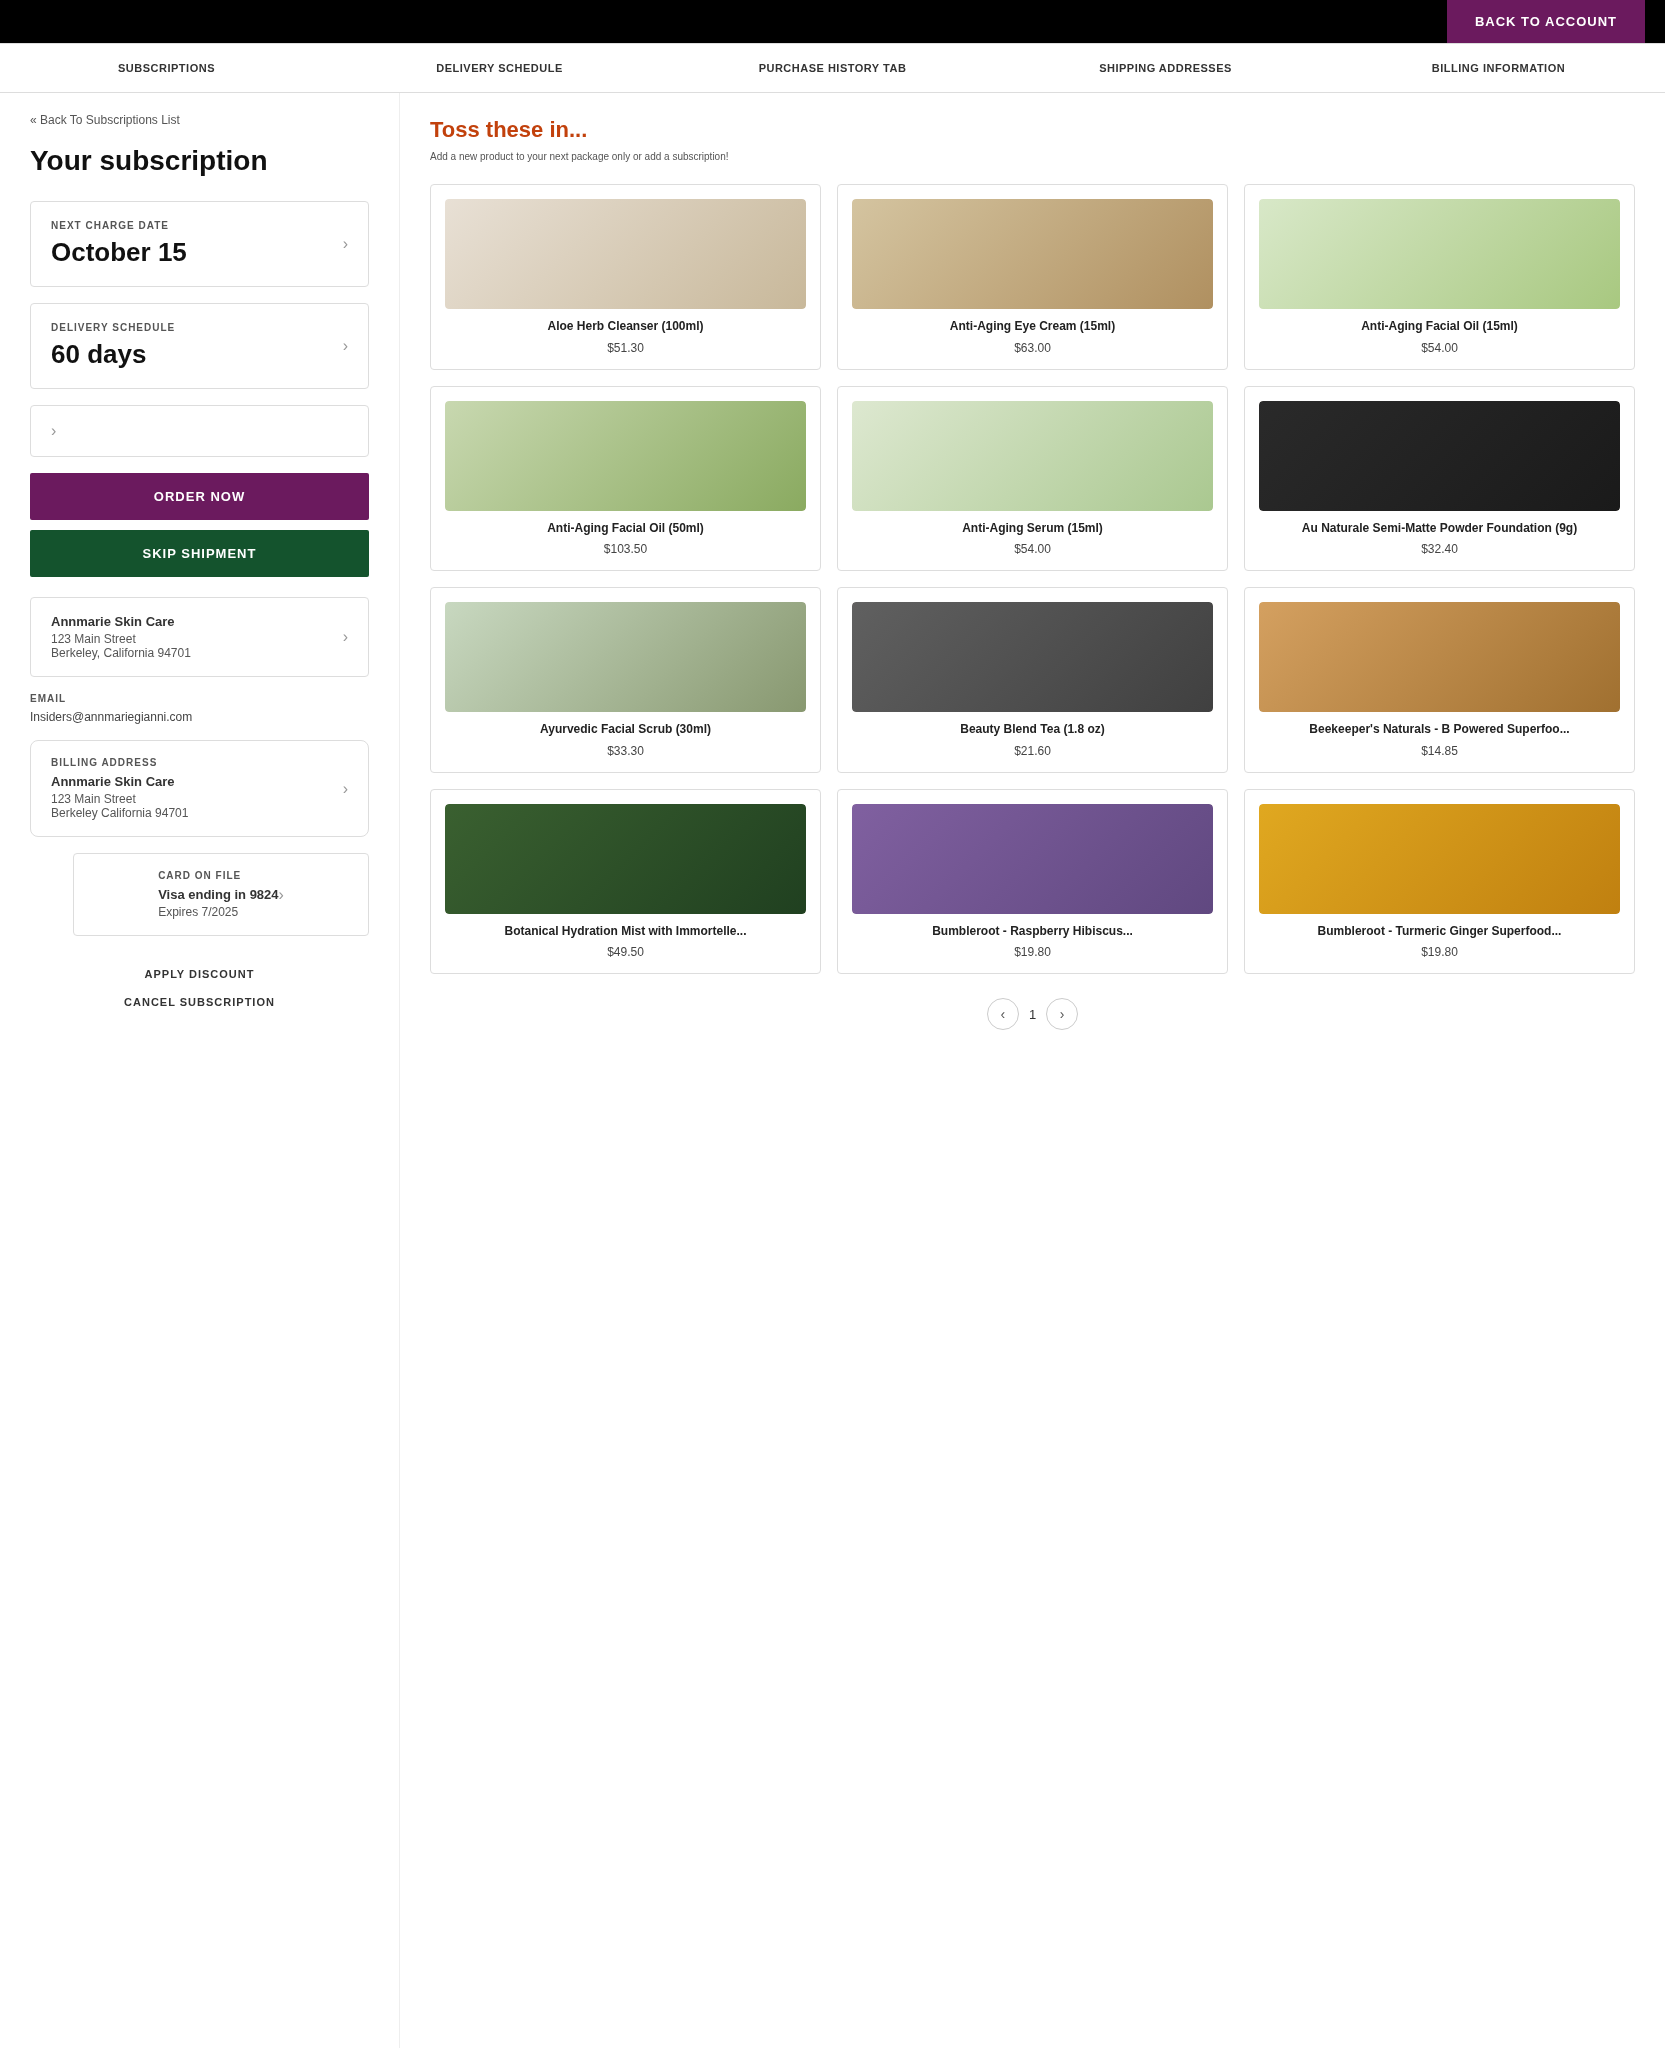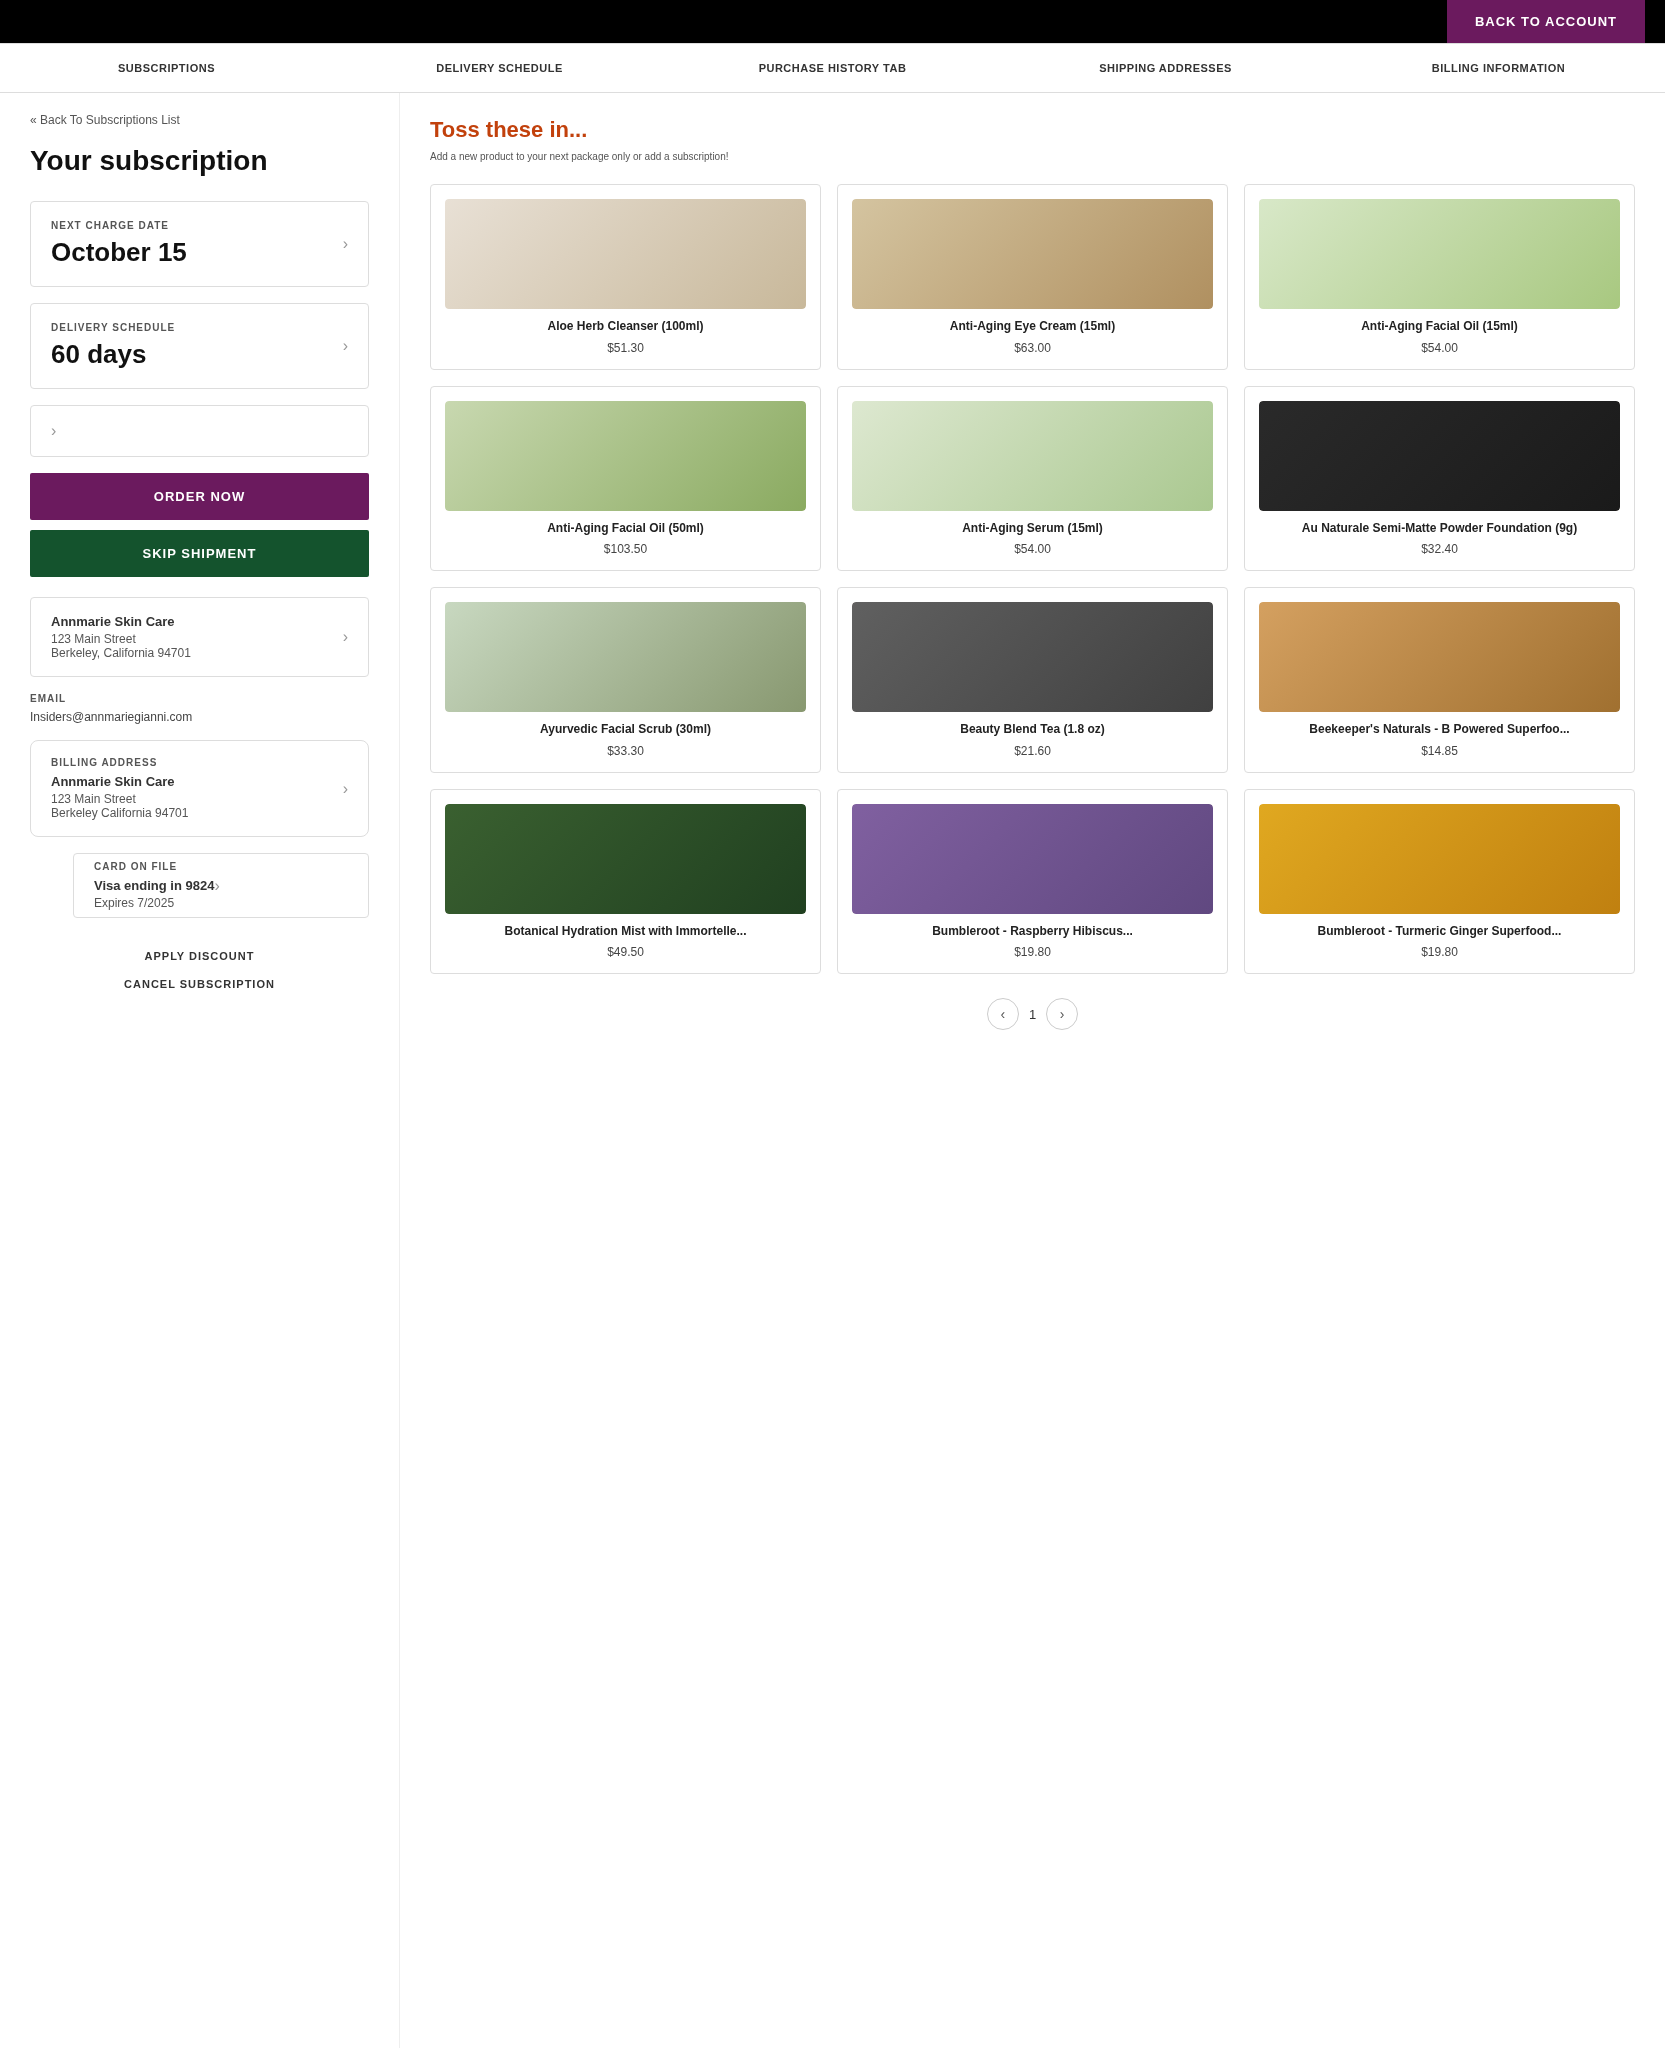--- a/index.html
+++ b/index.html
@@ -144,24 +144,24 @@
       margin-bottom: 16px;
       display: flex;
       justify-content: space-between;
       align-items: center;
       cursor: pointer;
     }
 
     .card-on-file-card {
       border: 1px solid #ddd;
       border-radius: 4px;
-      padding: 7px 20px;
+      padding: 16px 20px;
       margin-bottom: 24px;
       display: flex;
-      justify-content: flex-start;
+      justify-content: center;
       align-items: center;
       cursor: pointer;
       margin-left: 43px;
     }
 
     .bottom-links { text-align: center; margin-top: 10px; }
     .bottom-link {
       display: block;
       font-size: 11px;
       font-weight: bold;

